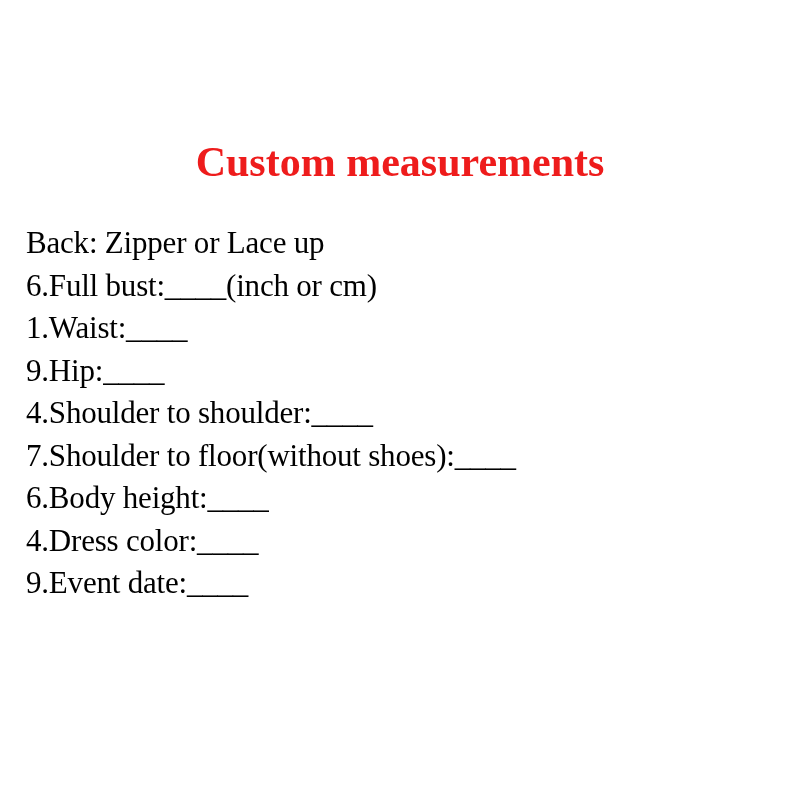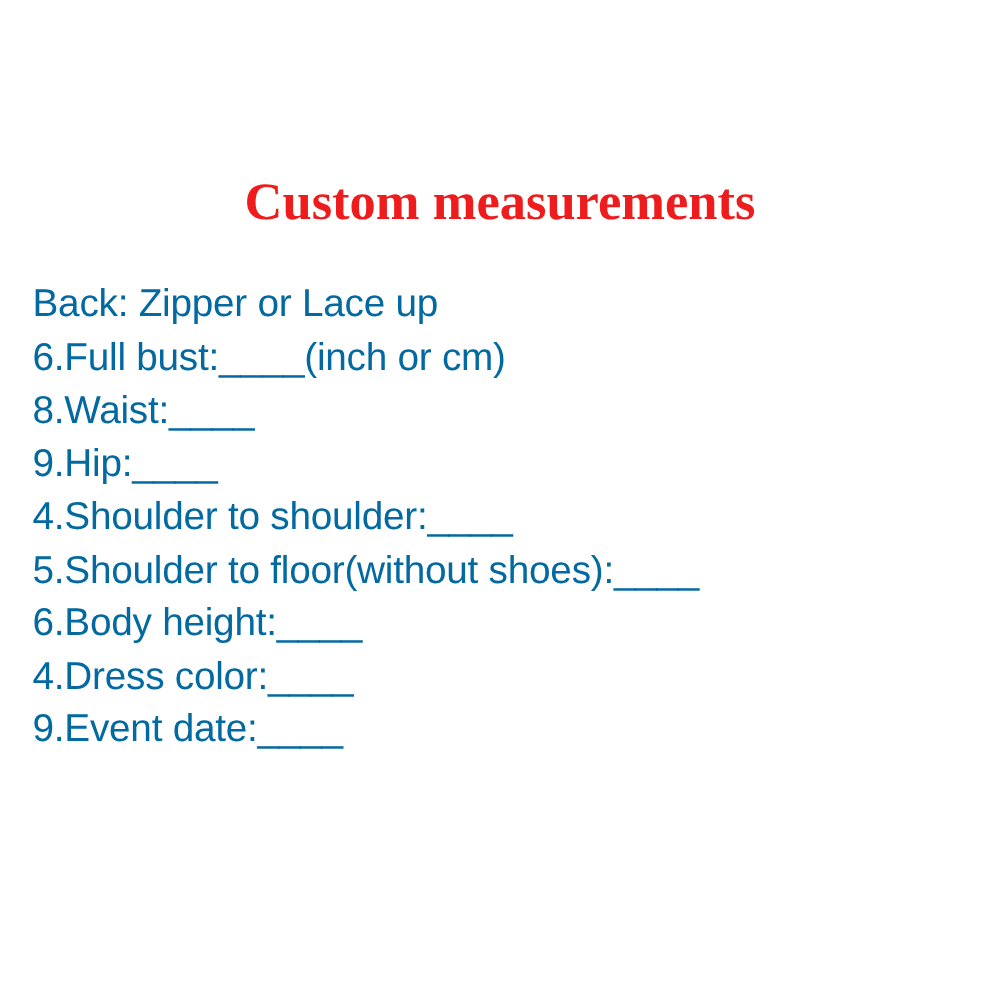--- a/index.html
+++ b/index.html
@@ -34,40 +34,40 @@
     color: #ee1c1c;
     white-space: nowrap;
   }
   .lines {
     position: absolute;
     top: 222px;
     left: 26px;
     width: 760px;
   }
   .line {
-    font-family: Liberation Sans, sans-serif;
+    font-family: Liberation Serif, serif;
     font-size: 31px;
     line-height: 42.5px;
-    color: #0369a1;
+    color: #000000;
     white-space: nowrap;
     letter-spacing: -0.2px;
   }
 </style>
 </head>
 <body>
 
 <div class="page">
 
   <div class="title">Custom measurements</div>
 
   <div class="lines">
     <div class="line">Back: Zipper or Lace up</div>
     <div class="line">6.Full bust:____(inch or cm)</div>
-    <div class="line">8.Waist:____</div>
+    <div class="line">1.Waist:____</div>
     <div class="line">9.Hip:____</div>
     <div class="line">4.Shoulder to shoulder:____</div>
-    <div class="line">5.Shoulder to floor(without shoes):____</div>
+    <div class="line">7.Shoulder to floor(without shoes):____</div>
     <div class="line">6.Body height:____</div>
     <div class="line">4.Dress color:____</div>
     <div class="line">9.Event date:____</div>
   </div>
 
 </div>
 
 </body></html>

